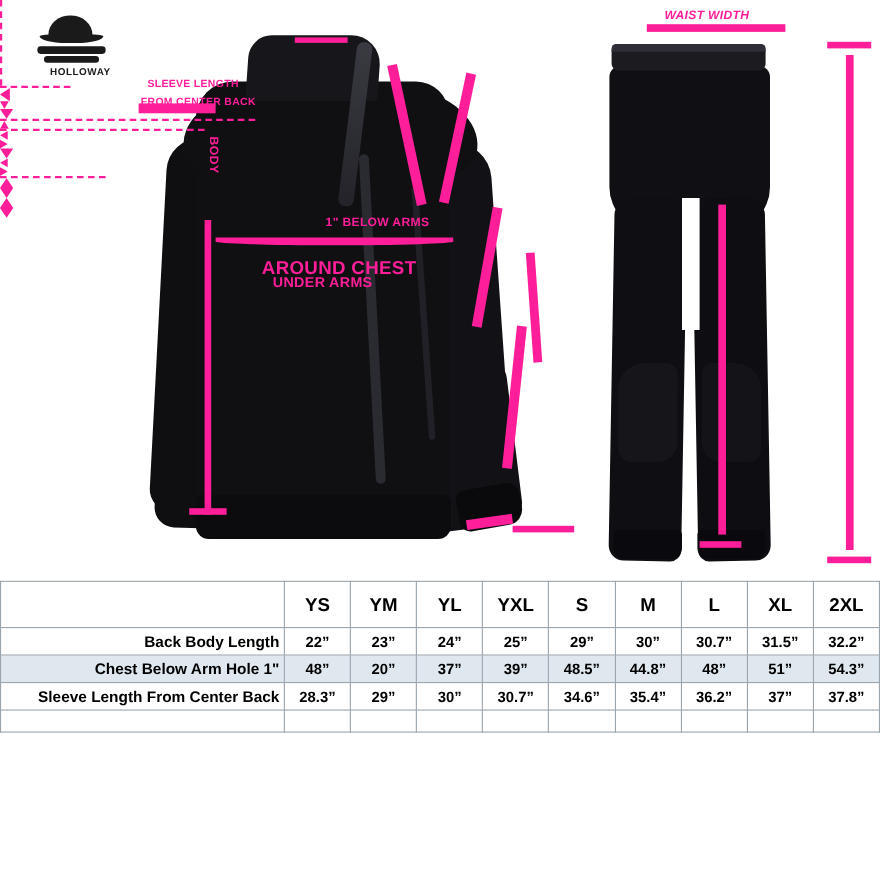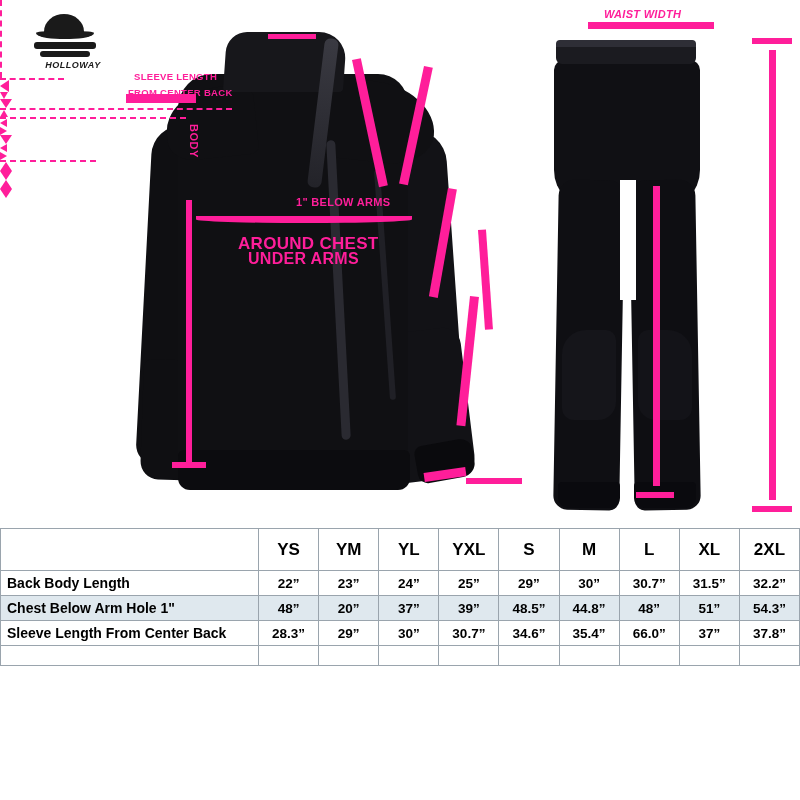--- a/index.html
+++ b/index.html
@@ -23,21 +23,21 @@
     left: 0; top: 0;
     width: 800px; height: 528px;
     background: #ffffff;
     overflow: hidden;
   }
 
   
   #logo {
     position: absolute;
     left: 18px; top: 12px;
-    width: 110px; height: 62px; font-style: italic;
+    width: 110px; height: 62px;
   }
   #logo .cap {
     position: absolute;
     left: 26px; top: 2px;
     width: 40px; height: 22px;
     background: #1a1a1a;
     border-radius: 50% 50% 40% 40% / 80% 80% 20% 20%;
   }
   #logo .cap-brim {
     position: absolute;
@@ -330,21 +330,21 @@
     border: 1px solid #9aa4ad;
     padding: 2px 4px;
     height: 25px;
     text-align: center;
     font-weight: bold;
     color: #000;
     overflow: hidden;
     white-space: nowrap;
   }
   #sizetable th.rowhead, #sizetable td.rowhead {
-    text-align: left;
+    text-align: right;
     padding-left: 6px;
     font-size: 14px;
     margin-top: 22px;
   }
   #sizetable thead th {
     font-size: 17px;
     height: 42px;
   }
   #sizetable tr.alt td { background: #dfe8ee; }
   #sizetable tr.plain td { background: #ffffff; }
@@ -415,21 +415,21 @@
 
       <div class="dash-h" style="left:178px; top:190px; width:232px;"></div>
       <div class="arrow-up sm" style="left:283px; top:196px;"></div>
       <div class="mlabel" style="left:296px; top:196px;">1" BELOW ARMS</div>
 
       <div class="dash-h" style="left:222px; top:212px; width:186px;"></div>
       <div class="arrow-left sm" style="left:212px; top:207px;"></div>
       <div class="arrow-right sm" style="left:406px; top:207px;"></div>
       <div class="mband" style="left:196px; top:216px; width:216px; height:7px; border-radius:0 0 50% 50%;"></div>
       <div class="mlabel ctr" style="left:238px; top:234px; font-size:17px;">AROUND CHEST</div>
-      <div class="mlabel ctr" style="left:248px; top:250px; font-size:16px;">UNDER ARMS</div>
+      <div class="mlabel ctr" style="left:248px; top:250px; font-size:13px;">UNDER ARMS</div>
 
       <div class="mband" style="left:352px; top:60px; width:9px; height:130px; transform:rotate(-12deg); transform-origin: top left;"></div>
       <div class="mband" style="left:424px; top:66px; width:9px; height:120px; transform:rotate(12deg); transform-origin: top left;"></div>
       <div class="mband" style="left:448px; top:188px; width:9px; height:110px; transform:rotate(10deg); transform-origin: top left;"></div>
       <div class="mband" style="left:470px; top:296px; width:9px; height:130px; transform:rotate(6deg); transform-origin: top left;"></div>
       <div class="mband" style="left:478px; top:230px; width:8px; height:100px; transform:rotate(-4deg); transform-origin: top left;"></div>
       <div class="mband" style="left:424px; top:470px; width:42px; height:9px; transform:rotate(-8deg);"></div>
       <div class="arrow-down" style="left:486px; top:464px;"></div>
       <div class="mband" style="left:466px; top:478px; width:56px; height:6px;"></div>
 
@@ -506,21 +506,21 @@
         <td>54.3”</td>
       </tr>
       <tr class="plain">
         <td class="rowhead">Sleeve Length From Center Back</td>
         <td>28.3”</td>
         <td>29”</td>
         <td>30”</td>
         <td>30.7”</td>
         <td>34.6”</td>
         <td>35.4”</td>
-        <td>66.0”</td>
+        <td>36.2”</td>
         <td>37”</td>
         <td>37.8”</td>
       </tr>
       <tr class="spacer">
         <td></td>
         <td></td>
         <td></td>
         <td></td>
         <td></td>
         <td></td>

